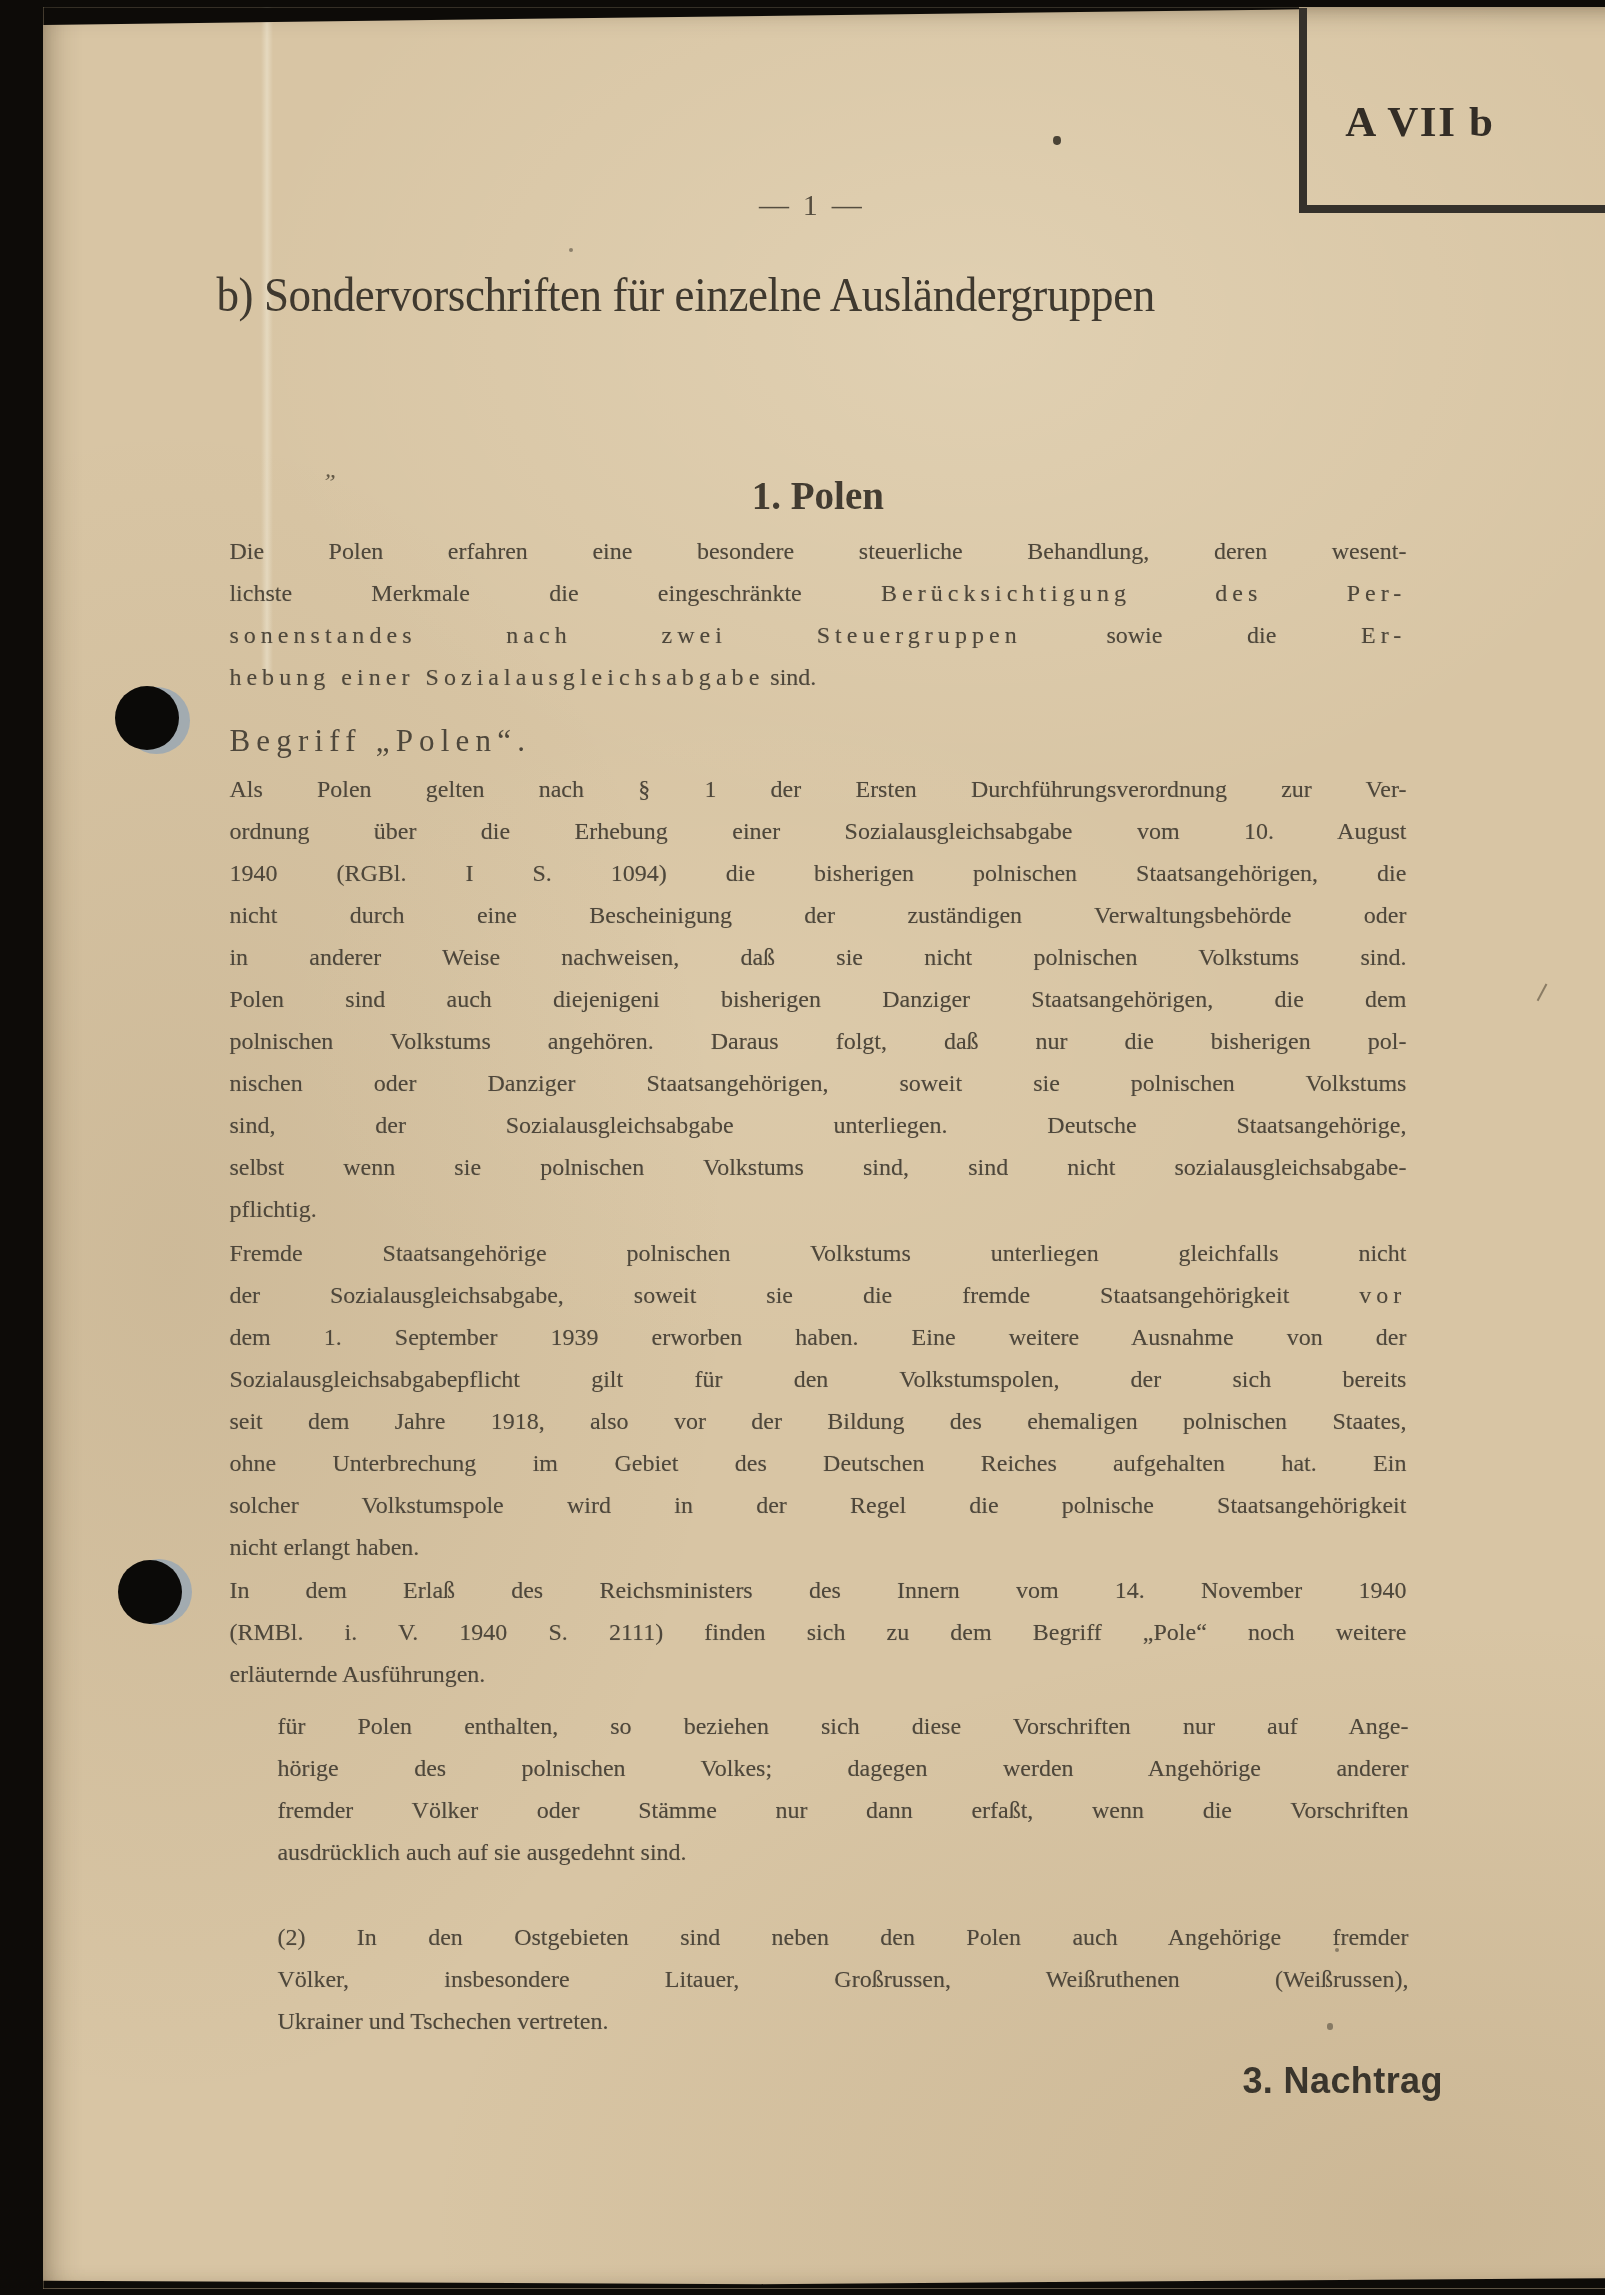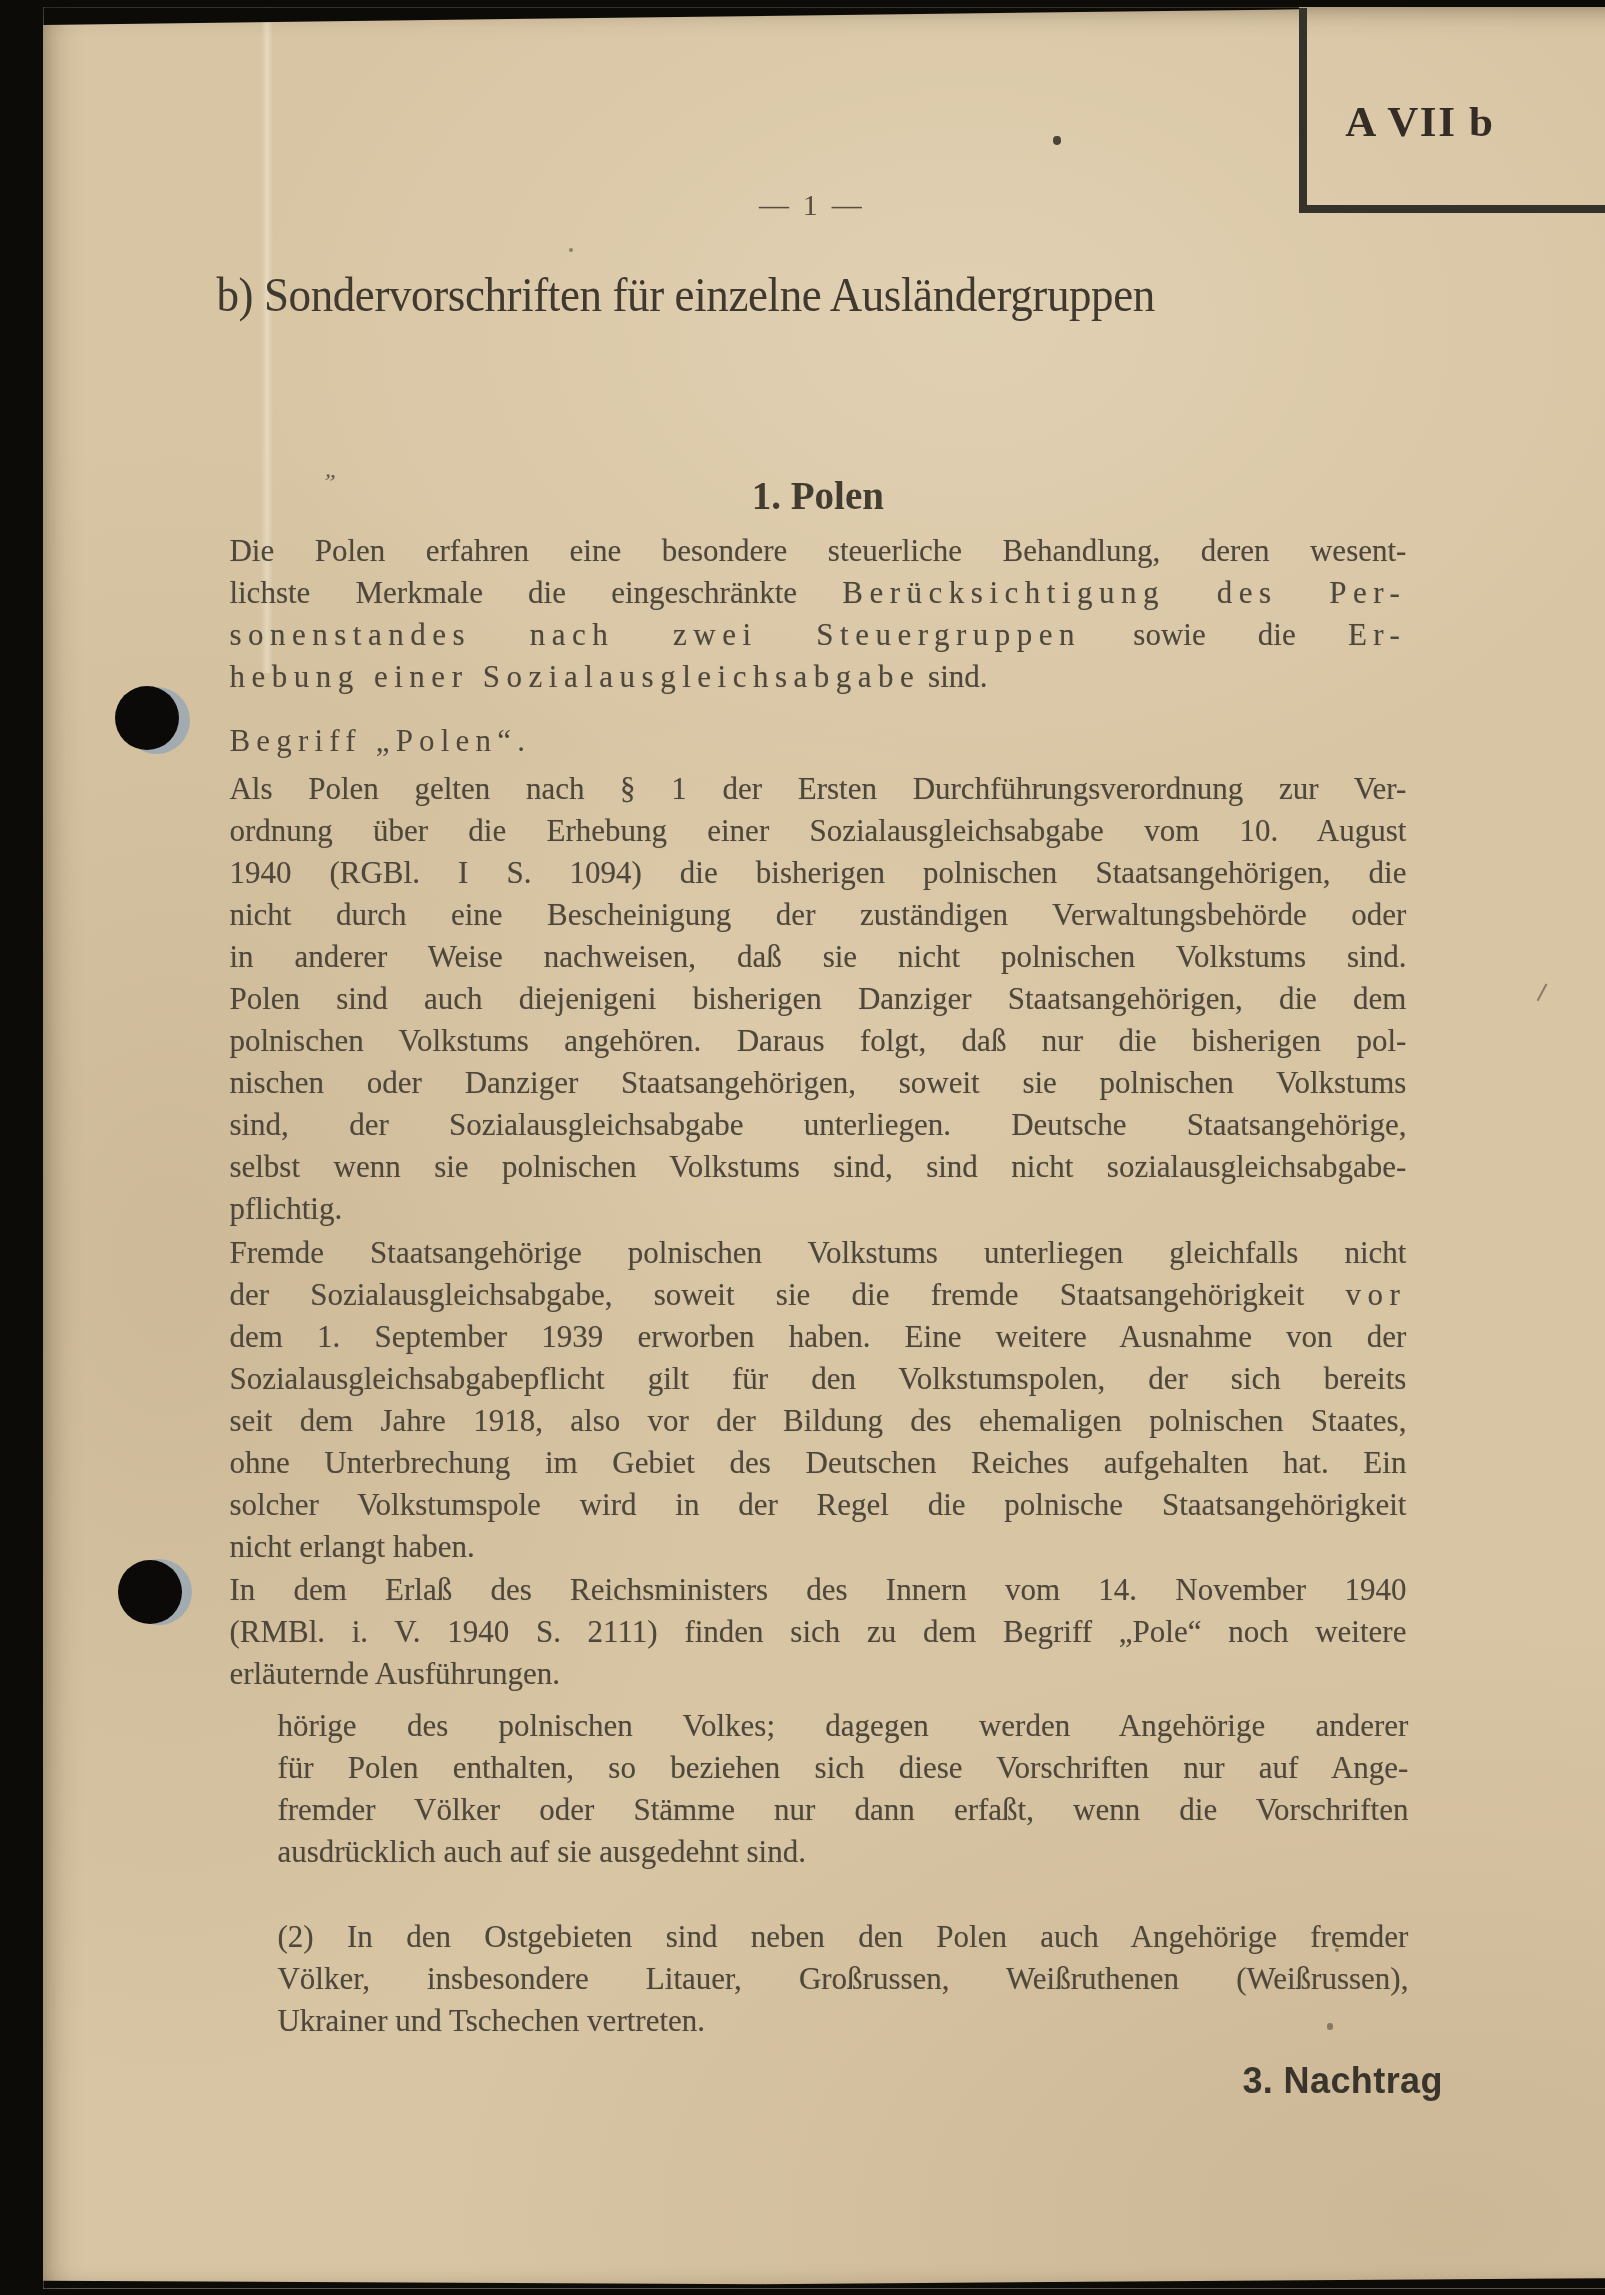--- a/index.html
+++ b/index.html
@@ -32,21 +32,21 @@
              font-size:43px;font-weight:bold;letter-spacing:1.6px;color:#332d26;}
   
   .pagenum{position:absolute;left:672px;top:181px;width:193px;text-align:center;
            font-size:30px;color:#554d3f;letter-spacing:3.2px;}
   .title{position:absolute;left:173px;top:260px;font-size:45px;color:#3f392f;
          letter-spacing:-0.4px;transform:scaleY(1.08);transform-origin:top left;white-space:nowrap;}
   .section-head{position:absolute;left:186px;top:466px;width:1177px;text-align:center;
                 font-size:39px;font-weight:bold;color:#433c31;}
   .emph-head{position:absolute;left:186px;top:716px;font-size:31px;color:#4e473b;letter-spacing:0.2em;text-align:center;}
   
-  .para{position:absolute;left:186px;width:1177px;font-size:31px;line-height:42px;color:#4e473b;
+  .para{position:absolute;left:186px;width:1177px;font-size:24px;line-height:42px;color:#4e473b;
         text-shadow:0 0 0.8px rgba(78,71,59,0.35);}
   .para.quote{left:234px;width:1131px;}
   .line{text-align:justify;text-align-last:justify;}
   .line.last{text-align-last:left;}
   .sp{letter-spacing:0.21em;}
   
   .nachtrag{position:absolute;left:1199px;top:2053px;font-size:36px;font-weight:bold;
             font-family:"Liberation Sans", sans-serif;color:#3a352c;letter-spacing:0.4px;}
   
   .hole-shadow{position:absolute;border-radius:50%;background:#a2abb0;}
@@ -105,22 +105,22 @@
         <div class="line"><span>ohne Unterbrechung im Gebiet des Deutschen Reiches aufgehalten hat. Ein</span></div>
         <div class="line"><span>solcher Volkstumspole wird in der Regel die polnische Staatsangehörigkeit</span></div>
         <div class="line last"><span>nicht erlangt haben.</span></div>
       </div>
     <div class="para" style="top:1562px">
         <div class="line"><span>In dem Erlaß des Reichsministers des Innern vom 14. November 1940</span></div>
         <div class="line"><span>(RMBl. i. V. 1940 S. 2111) finden sich zu dem Begriff „Pole“ noch weitere</span></div>
         <div class="line last"><span>erläuternde Ausführungen.</span></div>
       </div>
     <div class="para quote" style="top:1698px">
+        <div class="line"><span>für Polen enthalten, so beziehen sich diese Vorschriften nur auf Ange-</span></div>
         <div class="line"><span>hörige des polnischen Volkes; dagegen werden Angehörige anderer</span></div>
-        <div class="line"><span>für Polen enthalten, so beziehen sich diese Vorschriften nur auf Ange-</span></div>
         <div class="line"><span>fremder Völker oder Stämme nur dann erfaßt, wenn die Vorschriften</span></div>
         <div class="line last"><span>ausdrücklich auch auf sie ausgedehnt sind.</span></div>
       </div>
     <div class="para quote" style="top:1909px">
         <div class="line"><span>(2) In den Ostgebieten sind neben den Polen auch Angehörige fremder</span></div>
         <div class="line"><span>Völker, insbesondere Litauer, Großrussen, Weißruthenen (Weißrussen),</span></div>
         <div class="line last"><span>Ukrainer und Tschechen vertreten.</span></div>
       </div>
 
     <div class="nachtrag">3. Nachtrag</div>

